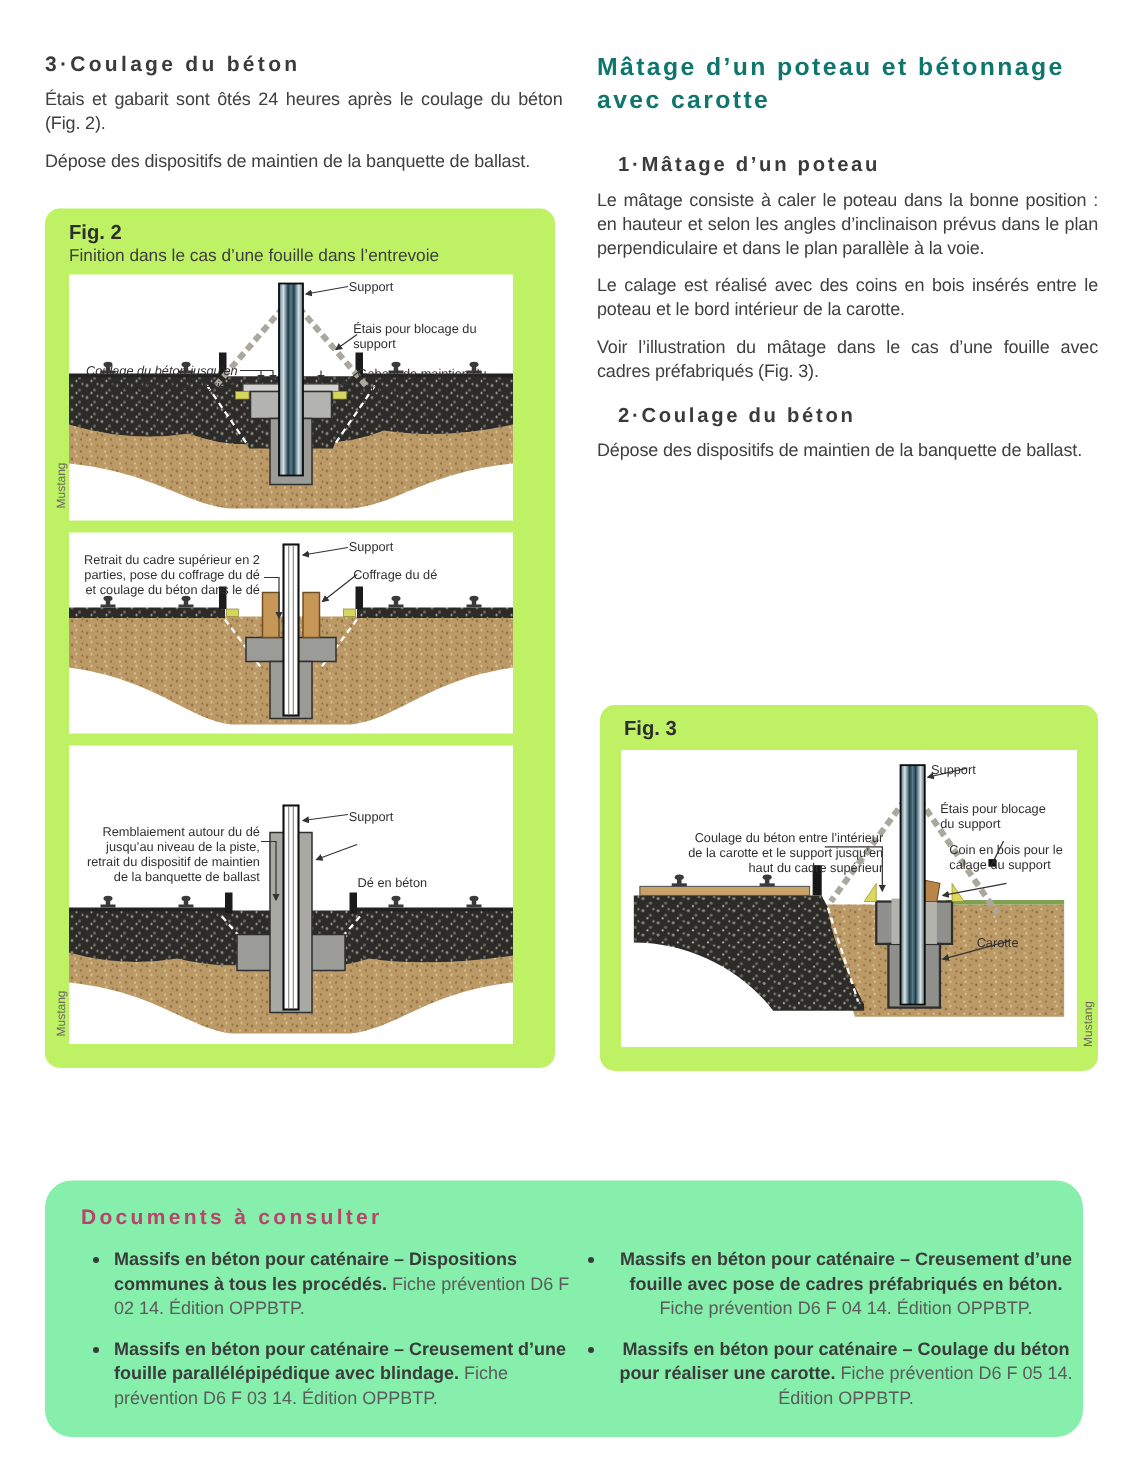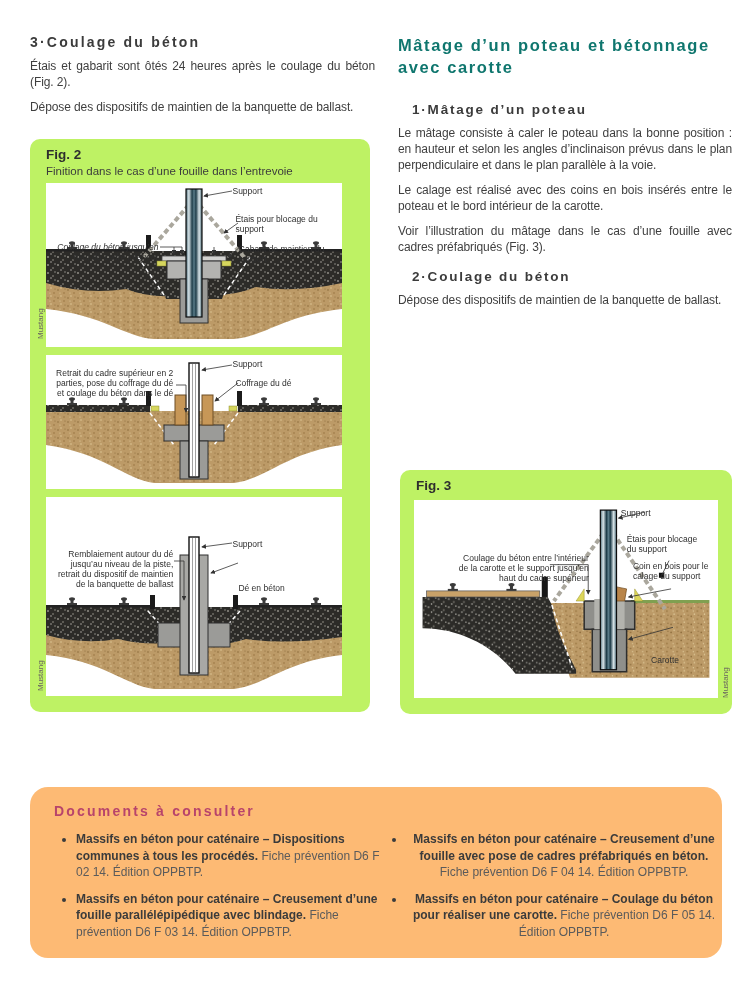--- a/index.html
+++ b/index.html
@@ -53,21 +53,21 @@
   .credit{
     position:absolute;font-size:8px;color:#6b675f;
     transform:rotate(-90deg);transform-origin:left top;white-space:nowrap;
   }
   #credit-f2a{left:6px;top:200px;}
   #credit-f2b{left:6px;top:552px;}
   #credit-f3{left:321px;top:228px;}
   
   #docs-box{
     position:absolute;left:30px;top:787px;width:692px;height:171px;
-    background:#fdba74;border-radius:18px;
+    background:#86efac;border-radius:18px;
   }
   .docs-head{
     position:absolute;left:24px;top:16px;font-weight:bold;font-size:14px;
     letter-spacing:2.2px;color:#b8446b;
   }
   .docs-col{
     position:absolute;top:44px;width:316px;margin:0;padding:0 0 0 20px;
     list-style:disc;
   }
   #docs-col-1{left:26px;}
@@ -264,21 +264,21 @@
         <line x1="226" y1="12" x2="200" y2="18" stroke="#333" stroke-width="0.8" marker-end="url(#mArr)"></line>
         <line x1="250" y1="60" x2="243" y2="74" stroke="#333" stroke-width="0.8"></line>
         <line x1="252" y1="88" x2="210" y2="96" stroke="#333" stroke-width="0.8" marker-end="url(#mArr)"></line>
         <line x1="254" y1="126" x2="210" y2="138" stroke="#333" stroke-width="0.8" marker-end="url(#mArr)"></line>
         <polyline points="132,64 170,64 170,93" fill="none" stroke="#333" stroke-width="0.8" marker-end="url(#mArr)"></polyline>
       </svg>
       <div class="lbl r" style="left:0%;top:27%;width:45%;margin-left:38px;">Coulage du béton entre l’intérieur de la carotte et le support jusqu’en haut du cadre supérieur</div>
       <div class="lbl" style="left:68%;top:4%;">Support</div>
       <div class="lbl" style="left:70%;top:17%;width:27%;">Étais pour blocage du support</div>
       <div class="lbl" style="left:72%;top:31%;width:25%;">Coin en bois pour le calage du support</div>
-      <div class="lbl" style="left:78%;top:62%;margin-top:32px;">Carotte</div>
+      <div class="lbl" style="left:78%;top:62%;">Carotte</div>
     </div>
   </div>
 
   <div id="docs-box">
     <div class="docs-head">Documents à consulter</div>
     <ul class="docs-col" id="docs-col-1">
       <li><span class="doc-bold">Massifs en béton pour caténaire – Dispositions communes à tous les procédés.</span> <span class="doc-norm">Fiche prévention D6 F 02 14. Édition OPPBTP.</span></li>
       <li><span class="doc-bold">Massifs en béton pour caténaire – Creusement d’une fouille parallélépipédique avec blindage.</span> <span class="doc-norm">Fiche prévention D6 F 03 14. Édition OPPBTP.</span></li>
     </ul>
     <ul class="docs-col" id="docs-col-2">

